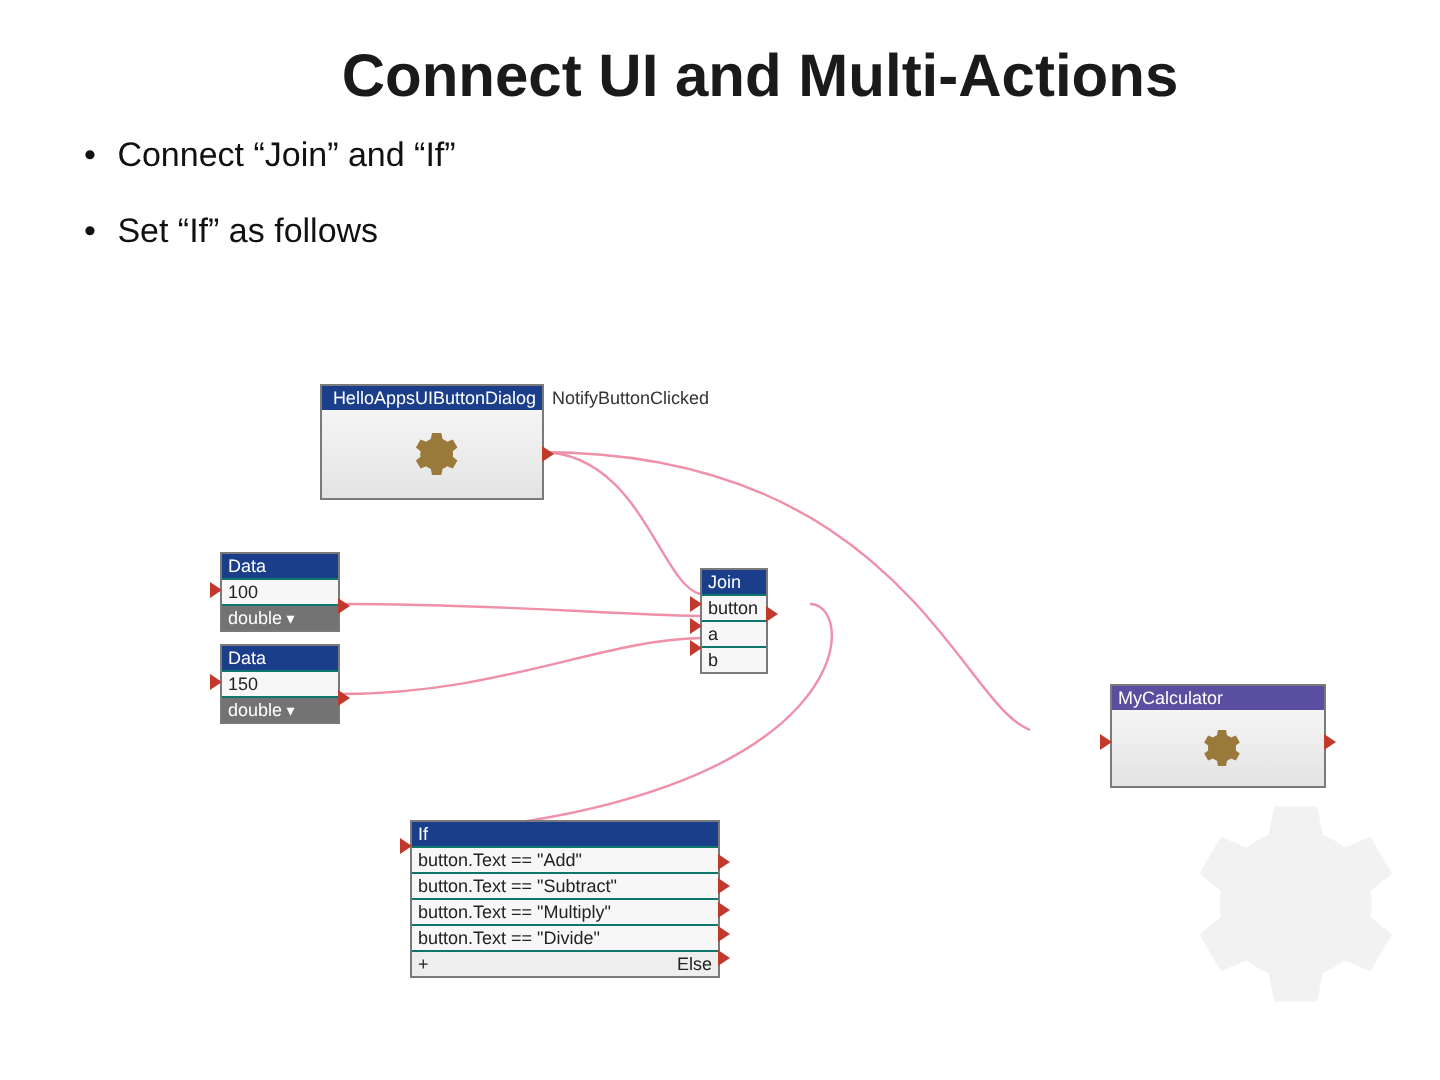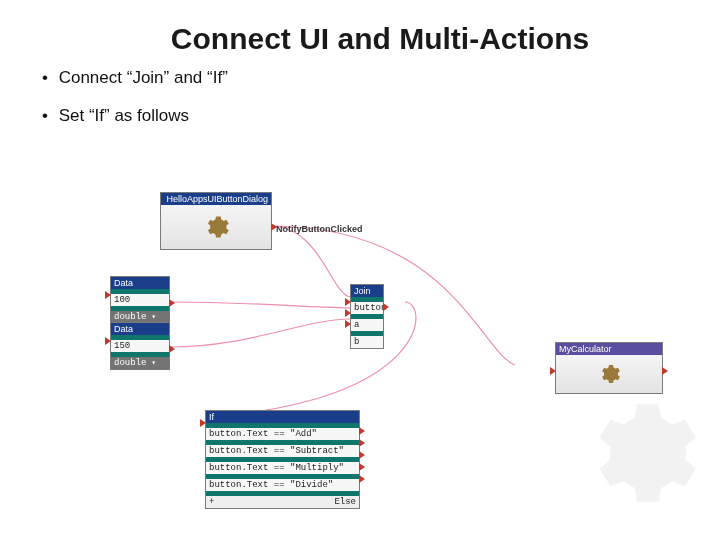--- a/index.html
+++ b/index.html
@@ -63,26 +63,25 @@
   }
   .tri-in, .tri-out {
     position: absolute;
     width: 0; height: 0;
     border-top: 4px solid transparent;
     border-bottom: 4px solid transparent;
   }
   .tri-in { border-left: 6px solid #c0392b; }
   .tri-out { border-left: 6px solid #c0392b; }
   .row {
-    border-top: 5px solid #0f766e;
+    border-top: 1px solid #0f766e;
     padding: 1px 3px;
     background: #f7f7f7;
     font-size: 9px;
     white-space: nowrap;
-    font-family: Liberation Mono, monospace;
   }
   .row.dark {
     background: #737373;
     color: #fff;
   }
   .row.dd::after {
     content: " ▾";
     font-size: 8px;
   }
   .label-right {
@@ -126,21 +125,21 @@
 
   <div class="node" style="left:60px; top:0; width:112px;text-align:right;">
     <div class="hdr">HelloAppsUIButtonDialog</div>
     <div class="gearbox">
       <svg width="28" height="28" viewBox="0 0 24 24">
           <path fill="#9a7a3a" d="M12 8a4 4 0 100 8 4 4 0 000-8zm9 4a7 7 0 00-.1-1.2l2-1.6-2-3.4-2.4 1a7 7 0 00-2-1.2L16 3h-4l-.5 2.6a7 7 0 00-2 1.2l-2.4-1-2 3.4 2 1.6A7 7 0 007 12c0 .4 0 .8.1 1.2l-2 1.6 2 3.4 2.4-1c.6.5 1.3.9 2 1.2L12 21h4l.5-2.6c.7-.3 1.4-.7 2-1.2l2.4 1 2-3.4-2-1.6c.1-.4.1-.8.1-1.2z"></path>
         </svg>
     </div>
     <span class="tri-out" style="right:-6px; top:30px;"></span>
   </div>
-  <span class="label-right" style="left:176px; top:32px;font-weight:bold;">NotifyButtonClicked</span>
+  <span class="label-right" style="left:176px; top:2px;">NotifyButtonClicked</span>
 
   <div class="node" style="left:10px; top:84px; width:60px;">
     <div class="hdr">Data</div>
     <div class="row">100</div>
     <div class="row dark dd">double</div>
     <span class="tri-in" style="left:-6px; top:14px;"></span>
     <span class="tri-out" style="right:-6px; top:22px;"></span>
   </div>
 
   <div class="node" style="left:10px; top:130px; width:60px;">

